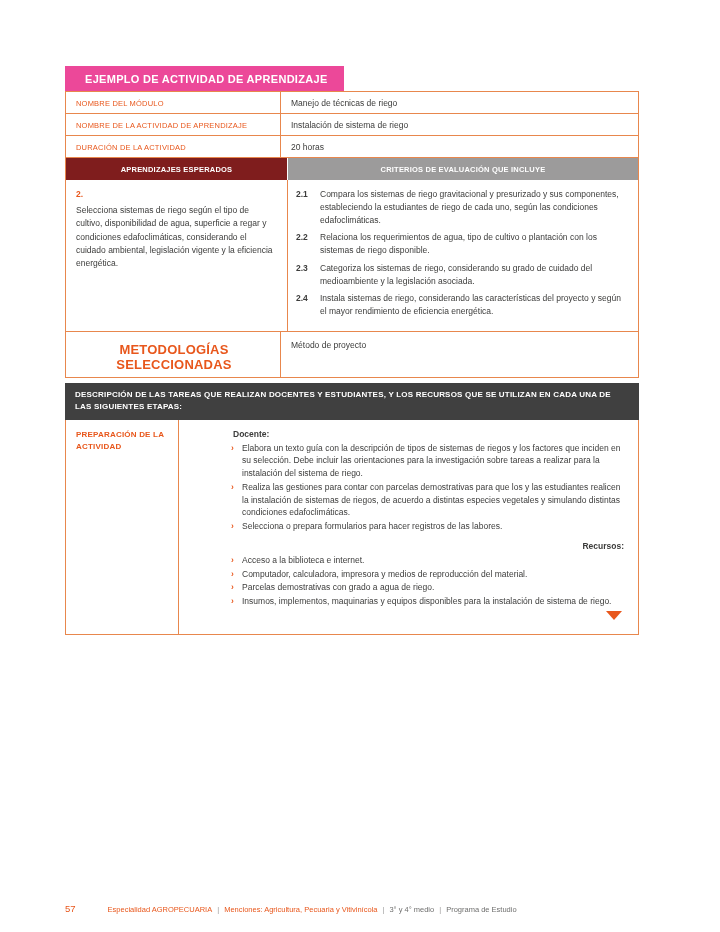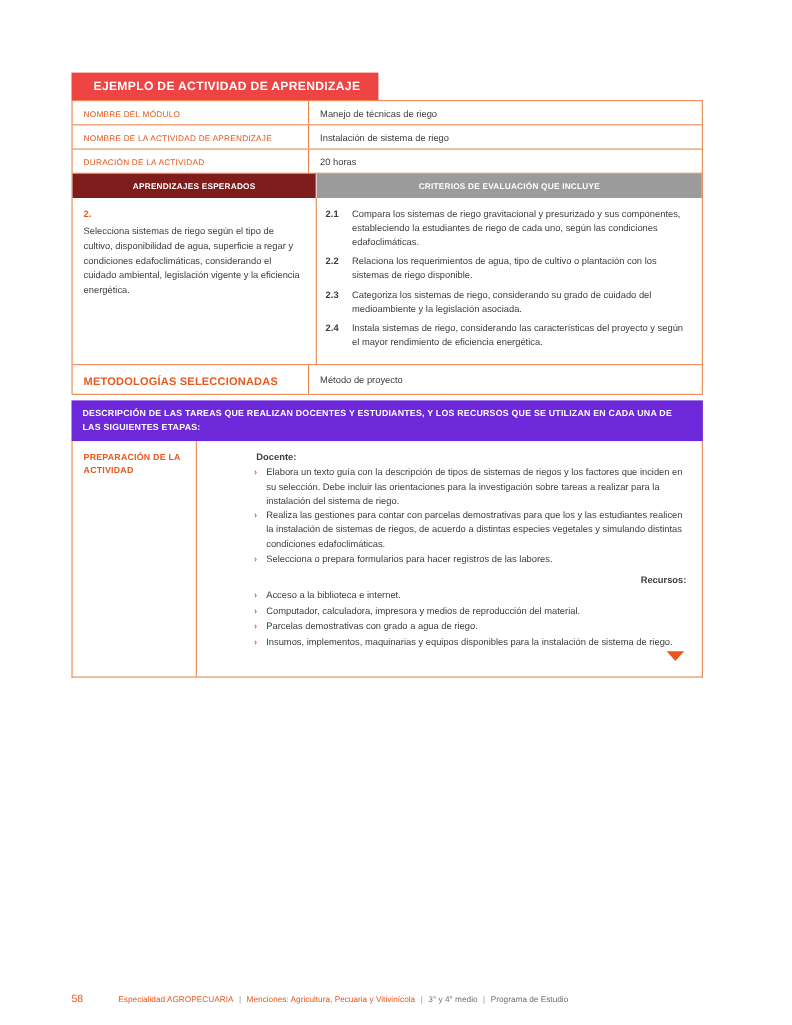--- a/index.html
+++ b/index.html
@@ -8,21 +8,21 @@
     background: #ffffff;
     font-family: "Liberation Sans", sans-serif;
     color: #3c3c3b;
     position: relative;
     overflow: hidden;
   }
   .doc { position: absolute; left: 65px; top: 66px; width: 574px; }
 
   .badge {
     display: inline-block;
-    background: #ef4444;
+    background: #ec4899;
     color: #ffffff;
     font-weight: bold;
     font-size: 11px;
     letter-spacing: 0.3px;
     padding: 7px 16px 6px 20px;
   }
 
   .tbl { border: 1px solid #e8874d; }
 
   .info-row { display: grid; grid-template-columns: 215px 1fr; border-bottom: 1px solid #e8874d; }
@@ -46,28 +46,28 @@
     padding: 8px 10px; border-right: 1px solid #e8874d;
     font-size: 8.5px; line-height: 1.55;
   }
   .exp-num { display: block; color: #e8571c; font-weight: bold; margin-bottom: 3px; }
   .crit-cell { padding: 8px 10px 8px 8px; }
   .crit-item { display: grid; grid-template-columns: 24px 1fr; font-size: 8.5px; line-height: 1.5; margin-bottom: 5px; }
   .crit-num { font-weight: bold; }
 
   .metod-row { display: grid; grid-template-columns: 215px 1fr; }
   .metod-label {
-    color: #e8571c; font-weight: bold; font-size: 10px; letter-spacing: 0.2px;
-    padding: 10px 8px 5px 10px; border-right: 1px solid #e8874d;
+    color: #e8571c; font-weight: bold; font-size: 13px; letter-spacing: 0.2px;
+    padding: 10px 8px 5px 10px; border-right: 1px solid #e8874d; text-align: center;
   }
   .metod-values { font-size: 8.5px; padding: 7px 8px 6px 10px; line-height: 1.6; }
 
   .banner {
     margin-top: 5px;
-    background: #6d28d9; color: #ffffff;
+    background: #404040; color: #ffffff;
     font-weight: bold; font-size: 8px; letter-spacing: 0.2px;
     line-height: 1.55; padding: 6px 10px;
   }
 
   .prep { display: grid; grid-template-columns: 113px 1fr; border: 1px solid #e8874d; border-top: none; gap: 44px; }
   .prep-label {
     color: #e8571c; font-weight: bold; font-size: 8px; letter-spacing: 0.2px;
     padding: 9px 10px; line-height: 1.5; border-right: 1px solid #e8874d;
   }
   .prep-content { padding: 9px 14px 12px 8px; font-size: 8.5px; }
@@ -199,21 +199,21 @@
       <div class="arrow-wrap">
         <span class="triangle"></span>
       </div>
 
     </div>
   </div>
 
 </div>
 
 <div class="footer">
-  <span class="page-num">58</span>
+  <span class="page-num">57</span>
   <span class="f-orange">Especialidad AGROPECUARIA</span>
   <span class="f-sep">|</span>
   <span class="f-orange">Menciones: Agricultura, Pecuaria y Vitivinícola</span>
   <span class="f-sep">|</span>
   <span class="f-gray">3° y 4° medio</span>
   <span class="f-sep">|</span>
   <span class="f-gray">Programa de Estudio</span>
 </div>
 
 </body></html>

